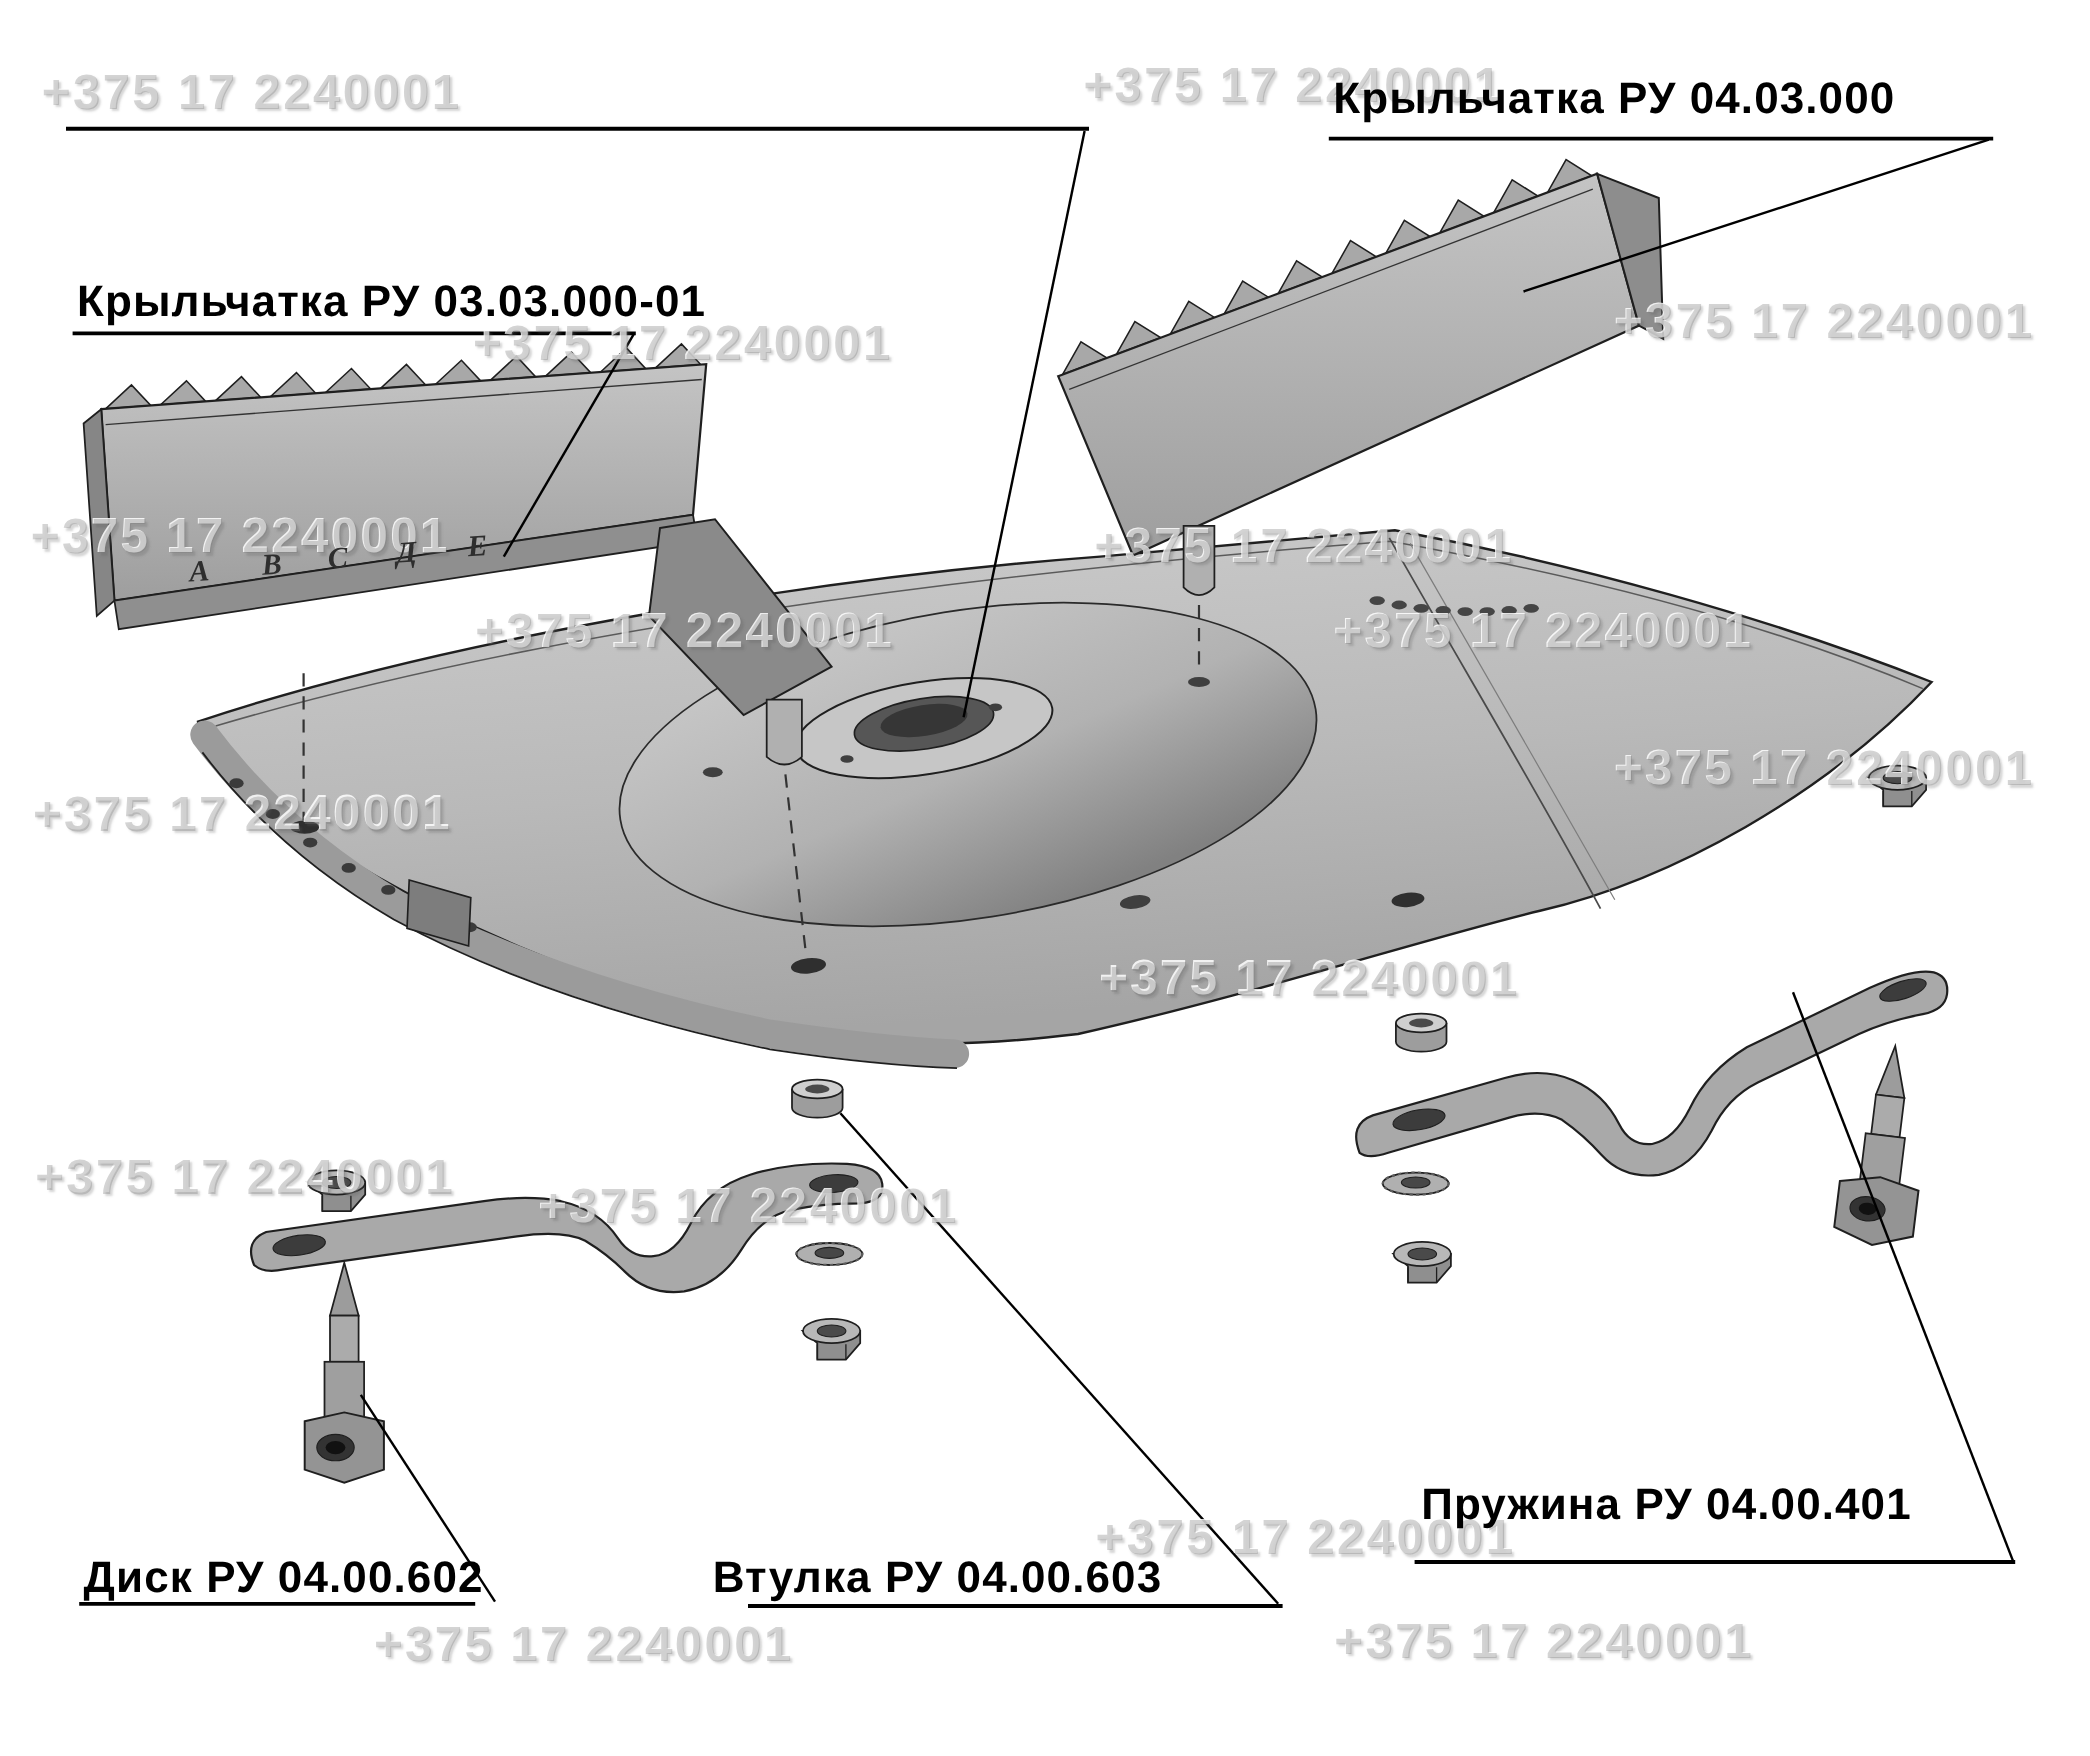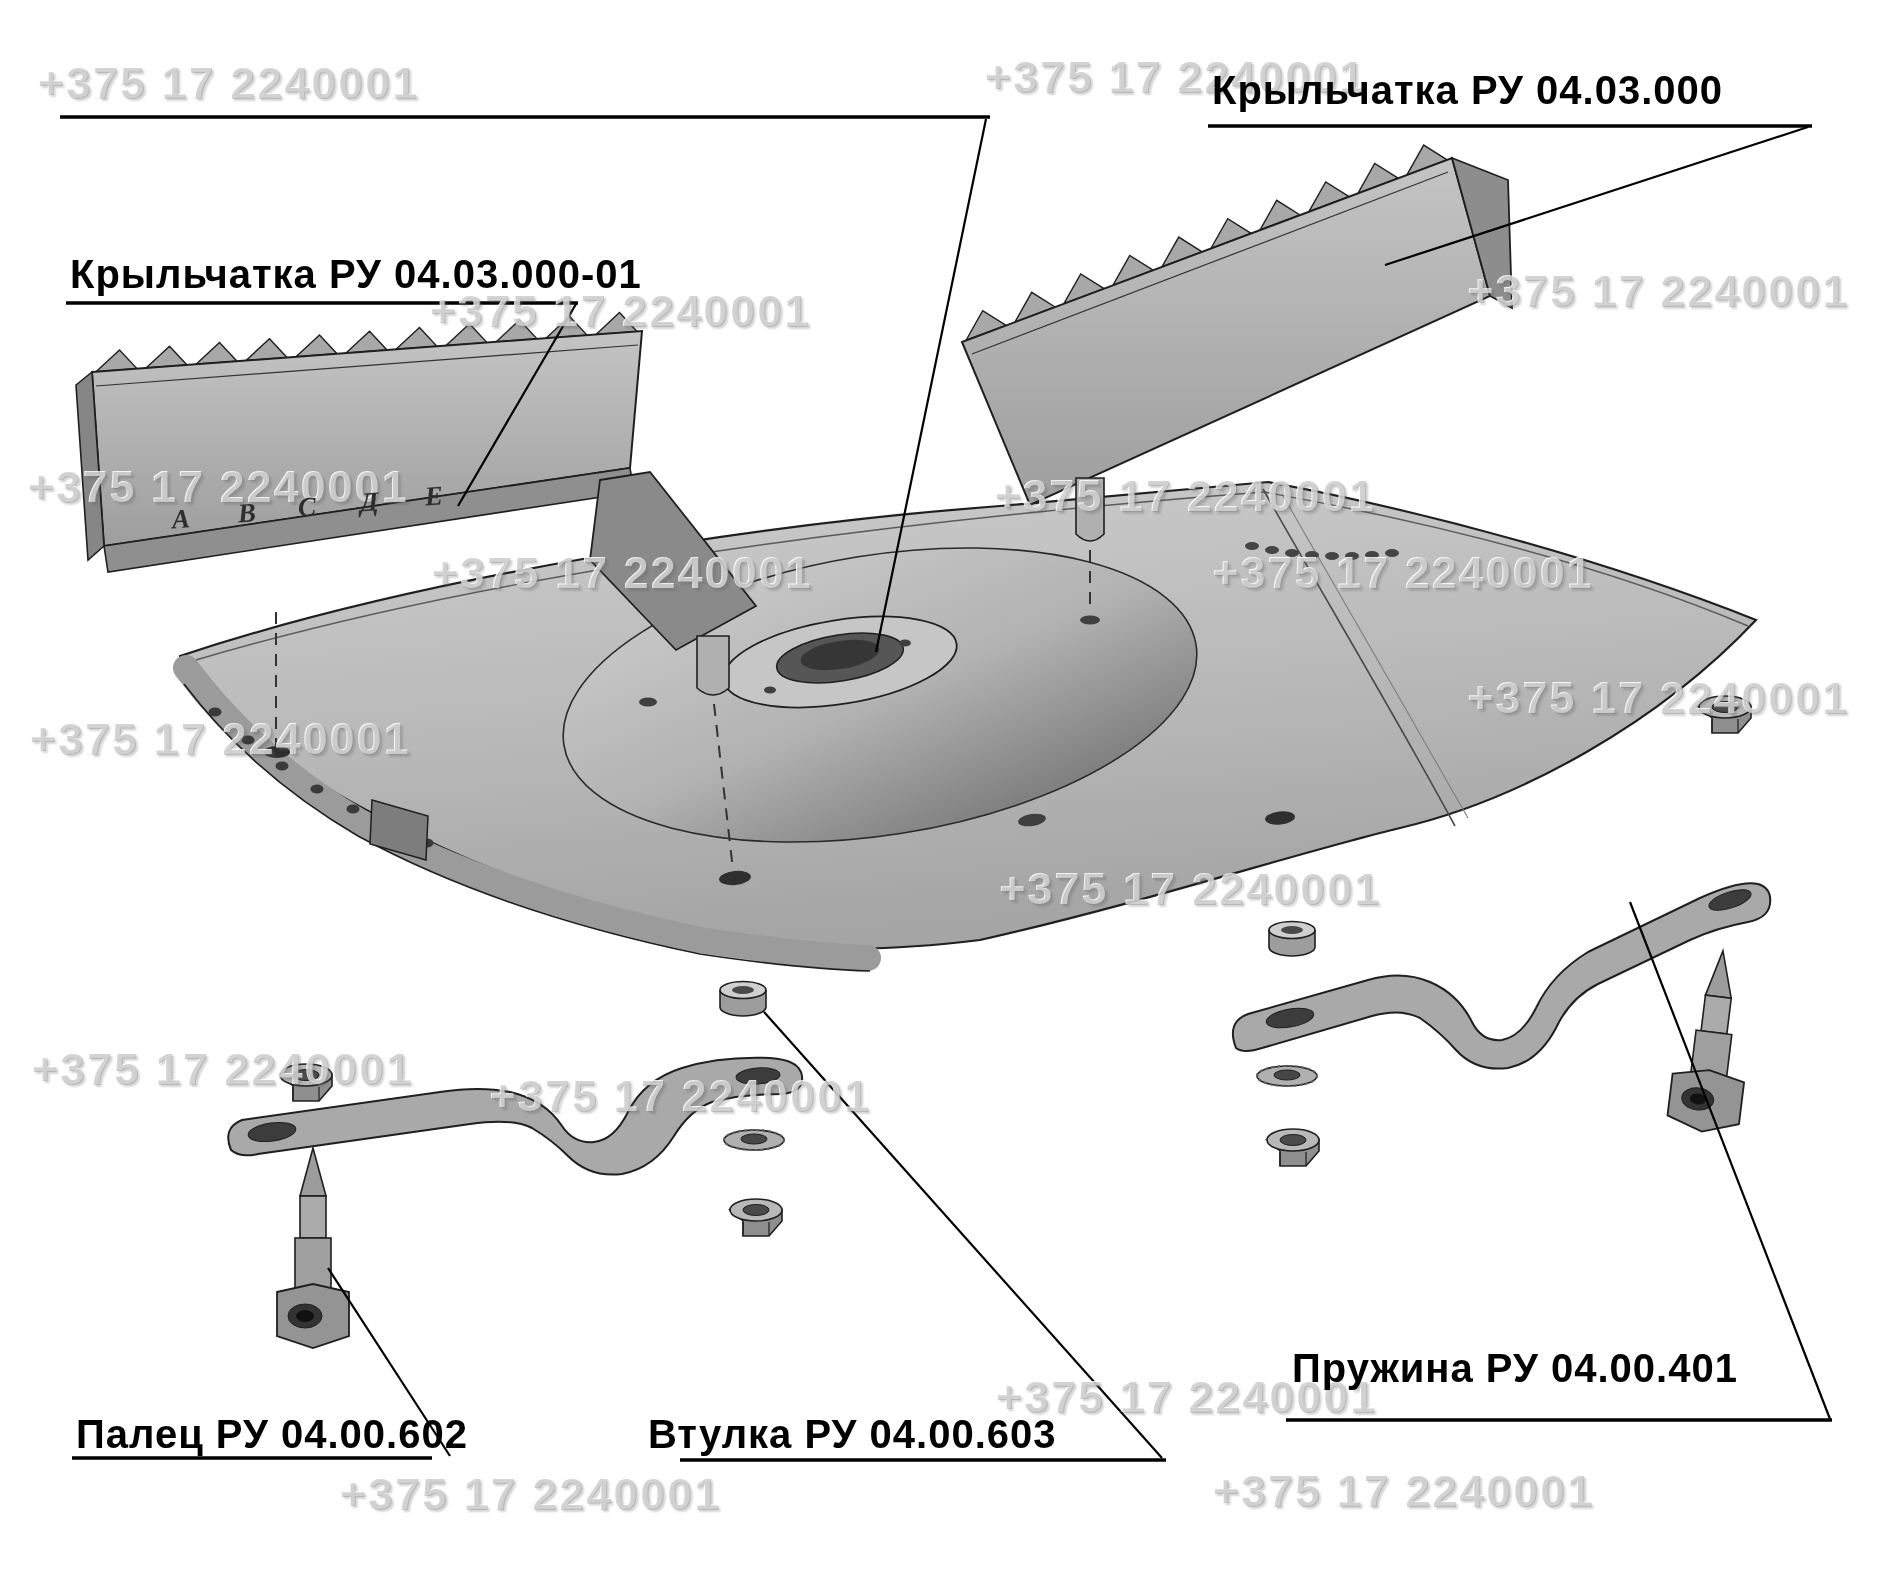--- a/index.html
+++ b/index.html
@@ -201,23 +201,23 @@
   <div class="watermark" style="left:30px;top:714px;">+375 17 2240001</div>
   <div class="watermark" style="left:1468px;top:673px;">+375 17 2240001</div>
   <div class="watermark" style="left:1000px;top:864px;">+375 17 2240001</div>
   <div class="watermark" style="left:32px;top:1044px;">+375 17 2240001</div>
   <div class="watermark" style="left:490px;top:1071px;">+375 17 2240001</div>
   <div class="watermark" style="left:996px;top:1372px;">+375 17 2240001</div>
   <div class="watermark" style="left:340px;top:1469px;">+375 17 2240001</div>
   <div class="watermark" style="left:1213px;top:1466px;">+375 17 2240001</div>
 
   <div class="callout" style="left:1212px;top:68px;">Крыльчатка РУ 04.03.000</div>
-  <div class="callout" style="left:70px;top:252px;">Крыльчатка РУ 04.03.000-01</div>
+  <div class="callout" style="left:70px;top:252px;">Крыльчатка РУ 03.03.000-01</div>
   <div class="callout" style="left:1292px;top:1346px;">Пружина РУ 04.00.401</div>
-  <div class="callout" style="left:76px;top:1412px;">Палец РУ 04.00.602</div>
+  <div class="callout" style="left:76px;top:1412px;">Диск РУ 04.00.602</div>
   <div class="callout" style="left:648px;top:1412px;">Втулка РУ 04.00.603</div>
 
   <span class="imp-letter" style="left:172px;top:504px;transform:rotate(-4deg);">А</span>
   <span class="imp-letter" style="left:238px;top:498px;transform:rotate(-4deg);">В</span>
   <span class="imp-letter" style="left:298px;top:492px;transform:rotate(-4deg);">С</span>
   <span class="imp-letter" style="left:360px;top:487px;transform:rotate(-4deg);">Д</span>
   <span class="imp-letter" style="left:425px;top:481px;transform:rotate(-4deg);">Е</span>
 </div>
 
 </body></html>

